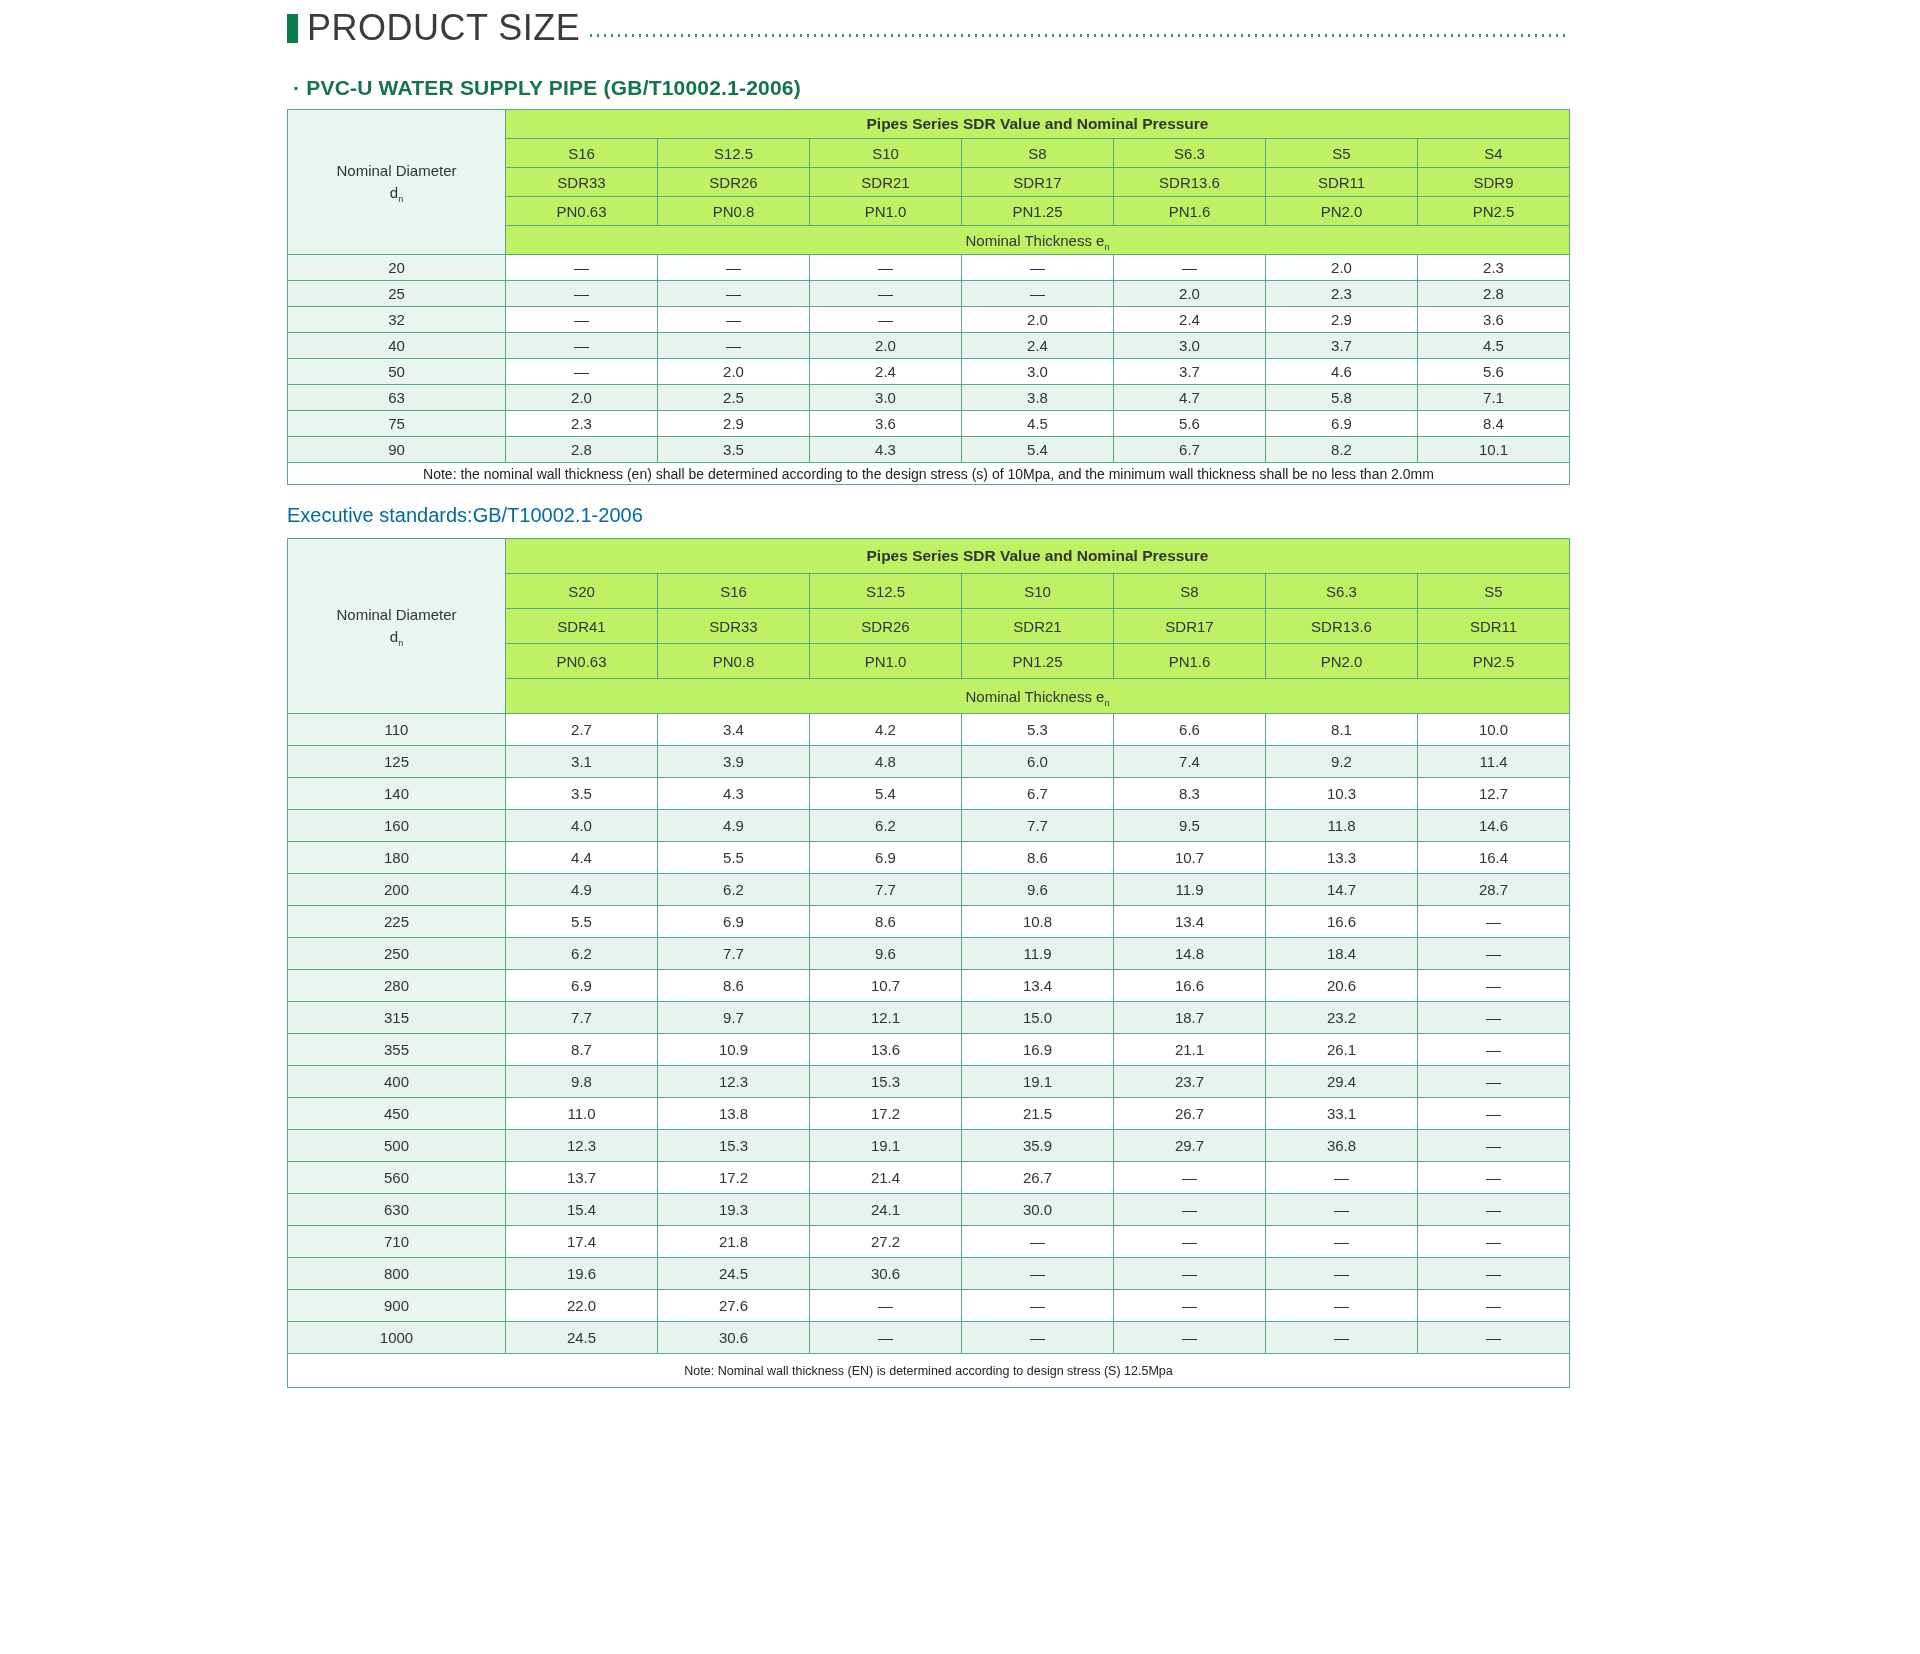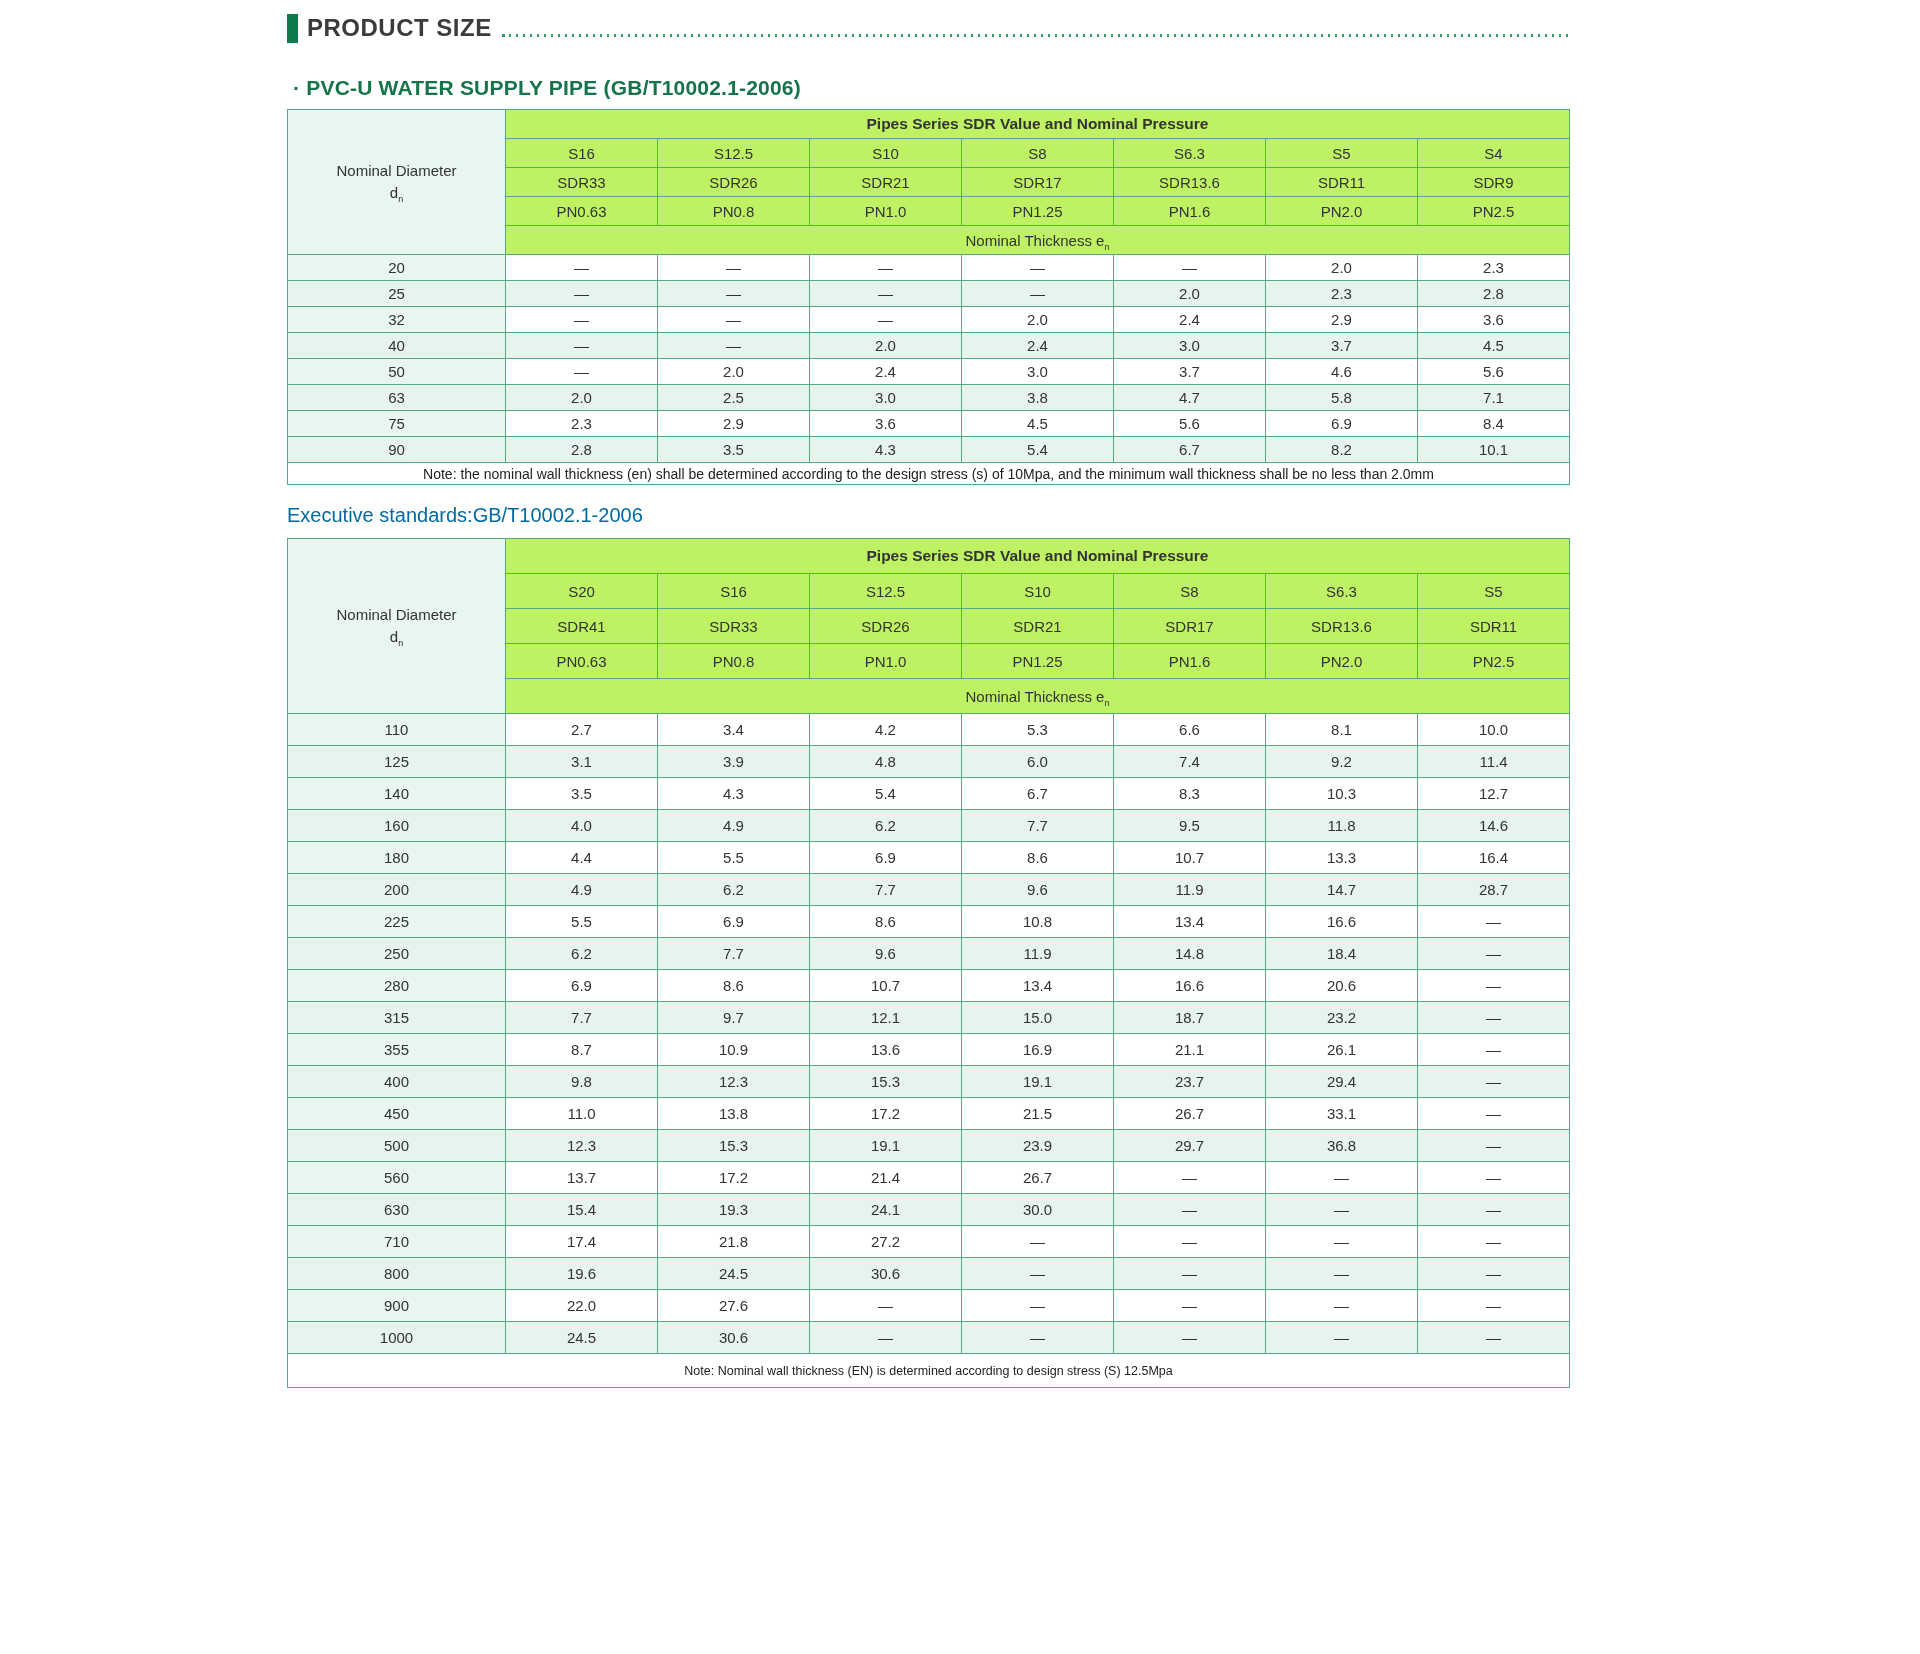--- a/index.html
+++ b/index.html
@@ -27,22 +27,22 @@
     height: 40px;
   }
   .accent-bar {
     width: 11px;
     height: 29px;
     background: #0c7c4d;
     flex: 0 0 auto;
   }
   .section-title {
     margin: 0 10px 0 9px;
-    font-size: 24px;
-    font-weight: 700;
+    font-size: 36px;
+    font-weight: 400;
     letter-spacing: 0.5px;
     color: #3b3b3b;
     white-space: nowrap;
   }
   .dotted-leader {
     flex: 1 1 auto;
     height: 3px;
     margin-top: 14px;
     background: repeating-linear-gradient(90deg, #2e9a66 0 2.5px, transparent 2.5px 7px);
   }
@@ -440,21 +440,21 @@
           <td>21.5</td>
           <td>26.7</td>
           <td>33.1</td>
           <td>—</td>
         </tr>
         <tr class="alt">
           <td class="dn-cell">500</td>
           <td>12.3</td>
           <td>15.3</td>
           <td>19.1</td>
-          <td>23.9</td>
+          <td>35.9</td>
           <td>29.7</td>
           <td>36.8</td>
           <td>—</td>
         </tr>
         <tr>
           <td class="dn-cell">560</td>
           <td>13.7</td>
           <td>17.2</td>
           <td>21.4</td>
           <td>26.7</td>

